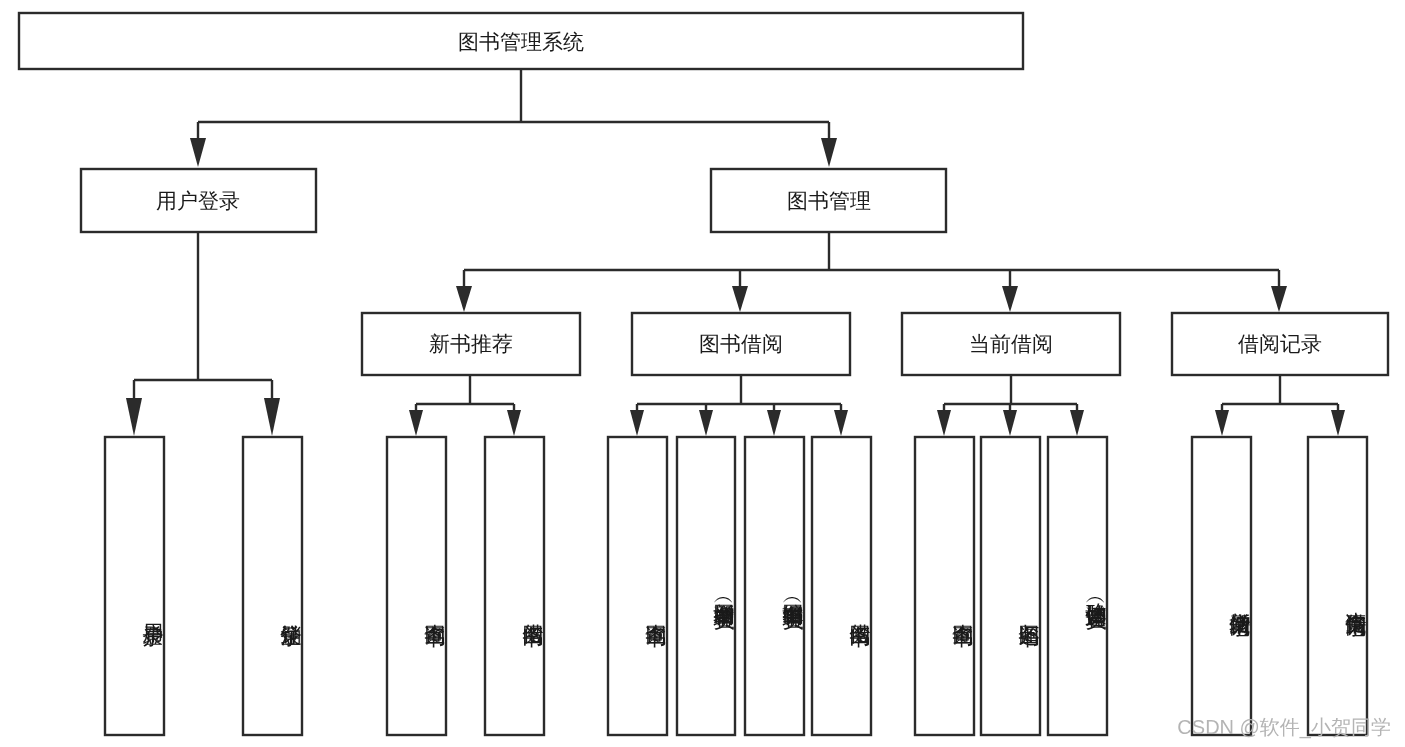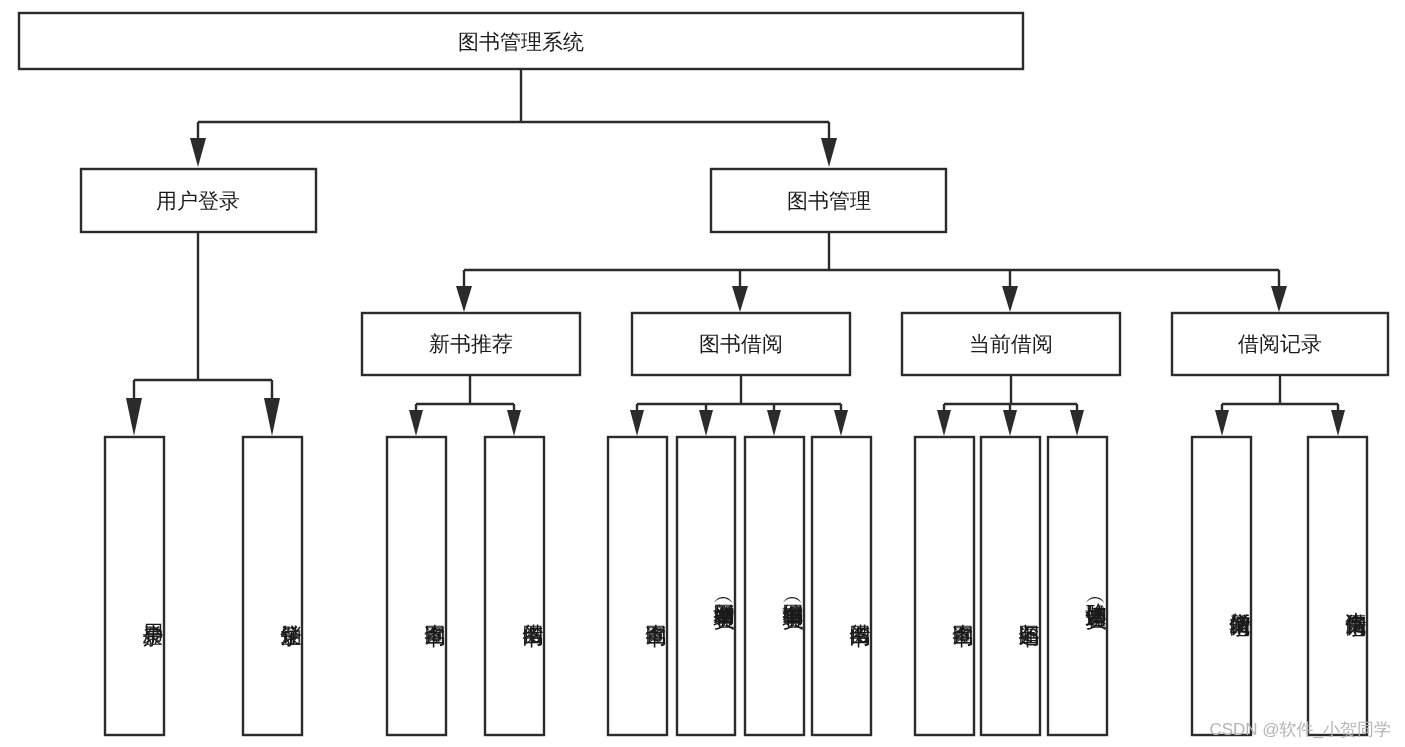--- a/index.html
+++ b/index.html
@@ -62,21 +62,21 @@
     pointer-events: none;
     display: flex;
     align-items: flex-start;
     justify-content: center;
   }
   .watermark {
     position: absolute;
     right: 14px;
     bottom: 6px;
     font-family: "Liberation Sans", sans-serif;
-    font-size: 17px;
+    font-size: 20px;
     color: #b4b4b4;
     white-space: nowrap;
     user-select: none;
   }
 </style>
 </head>
 <body>
 
 <div id="diagram-root">
 

